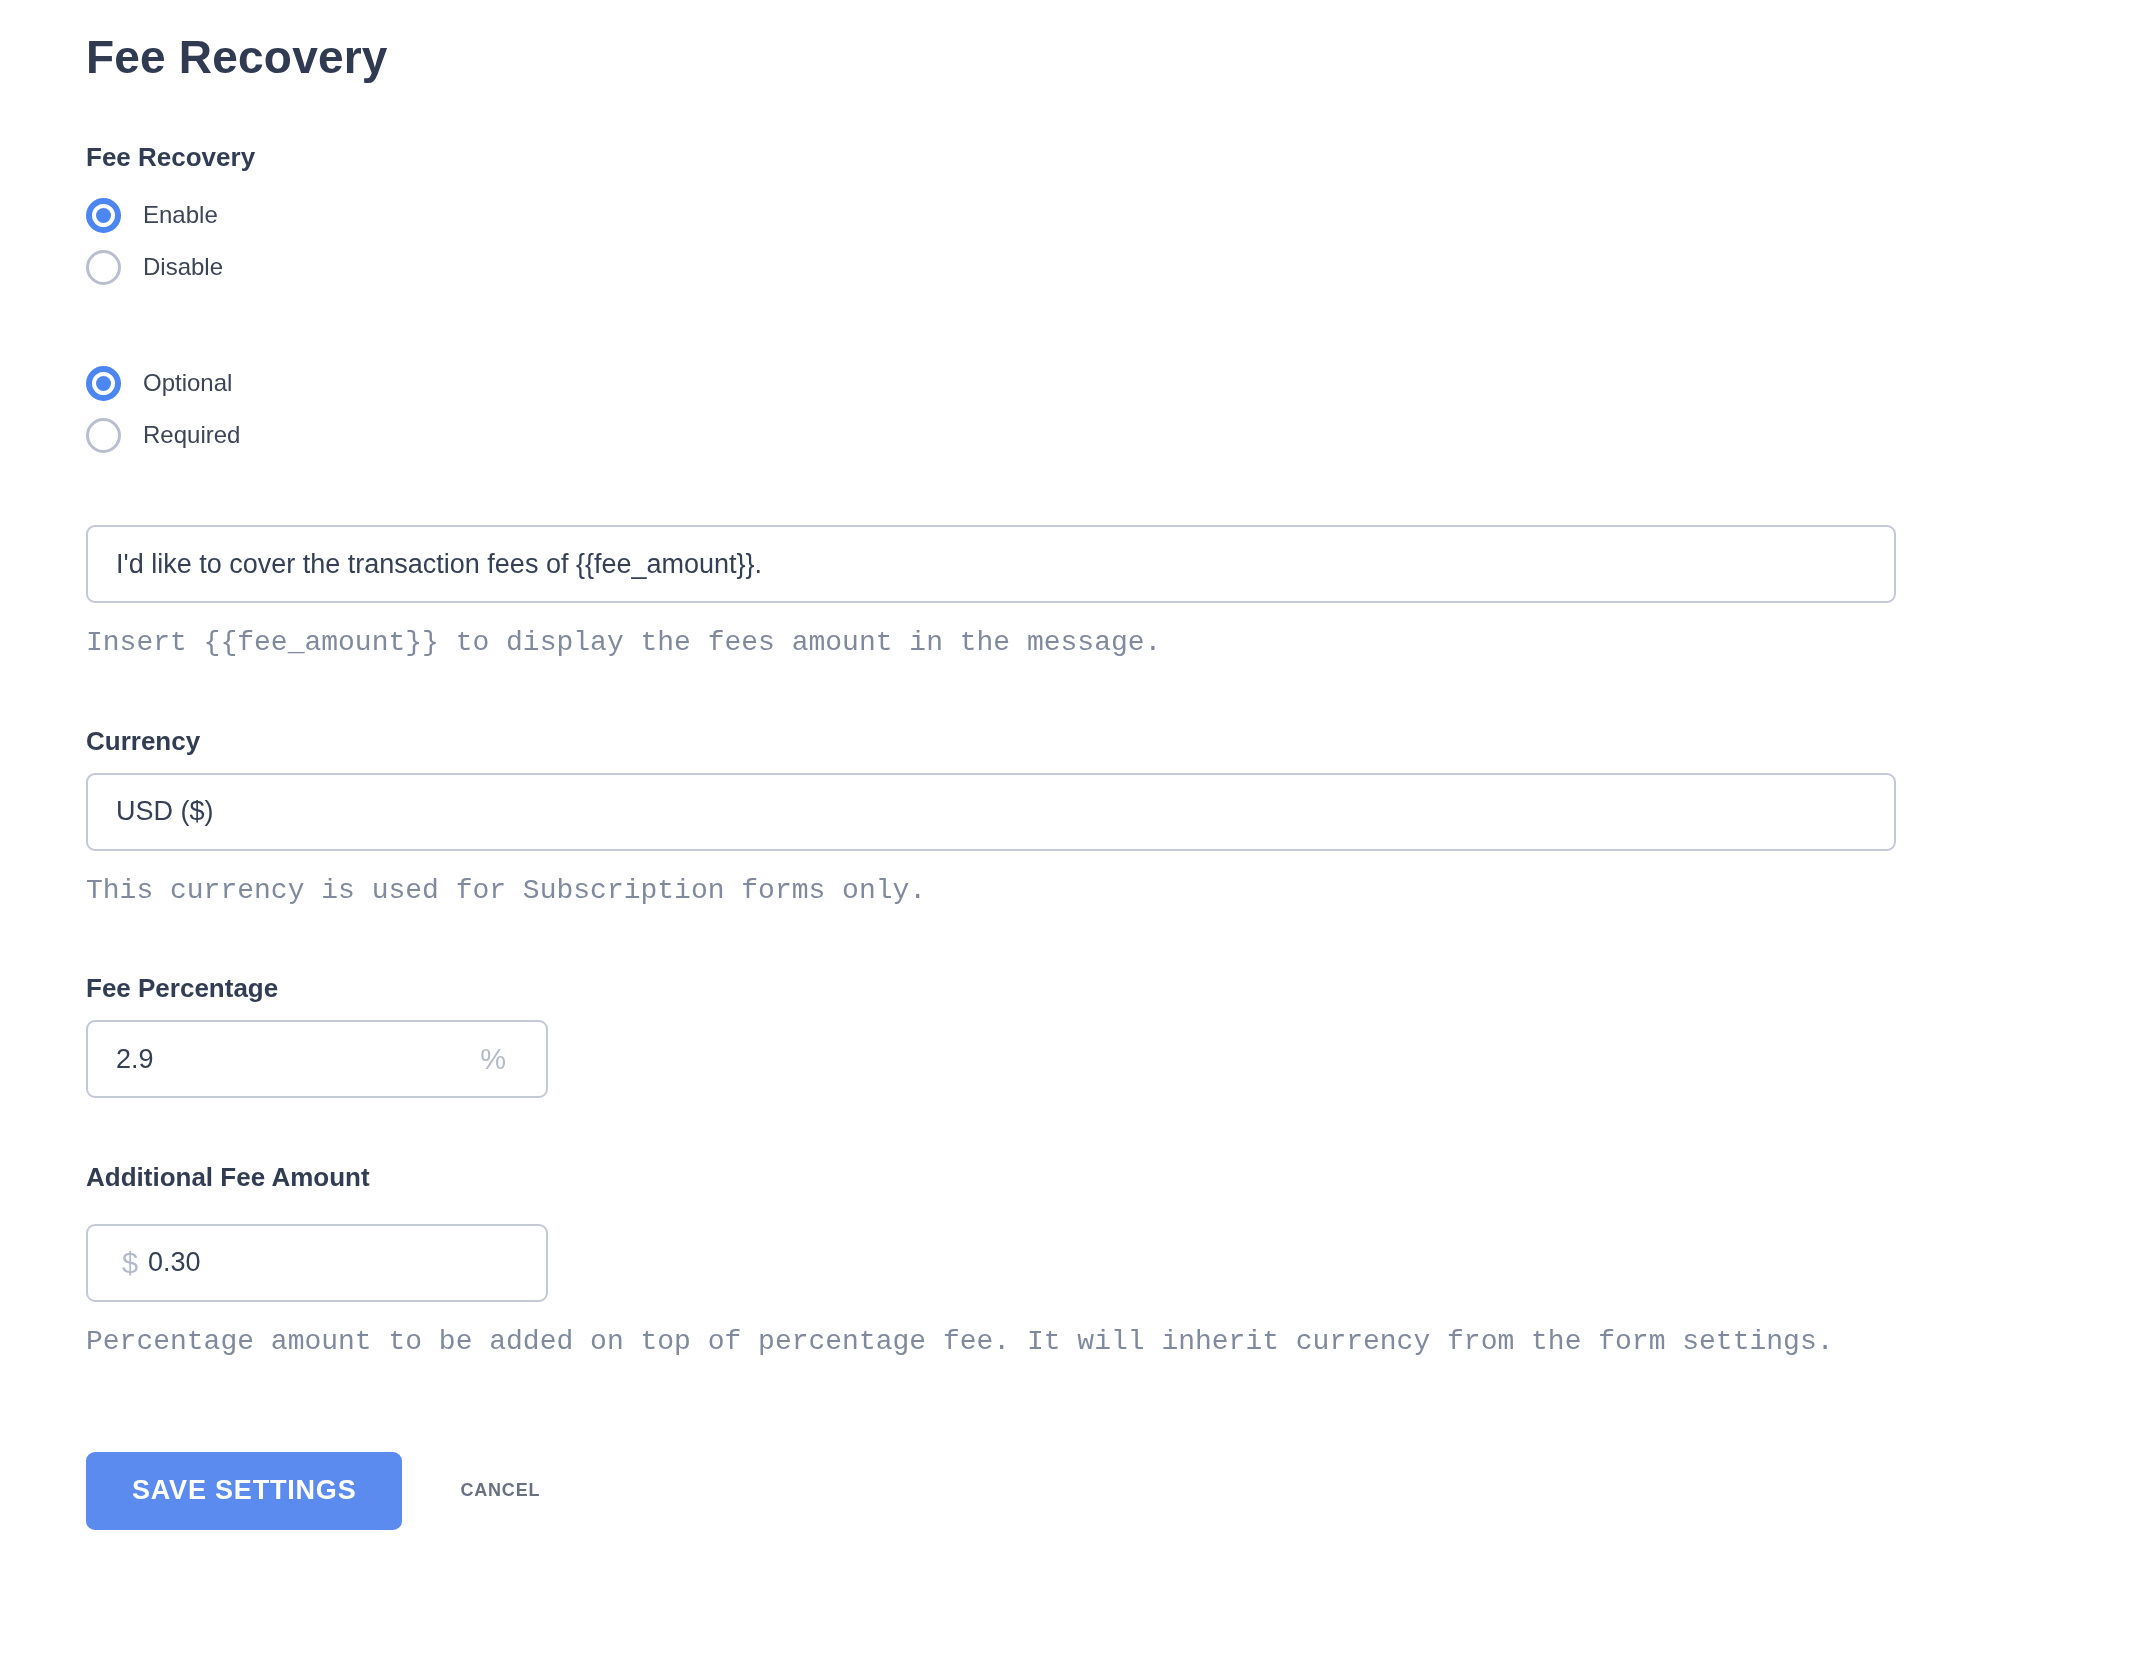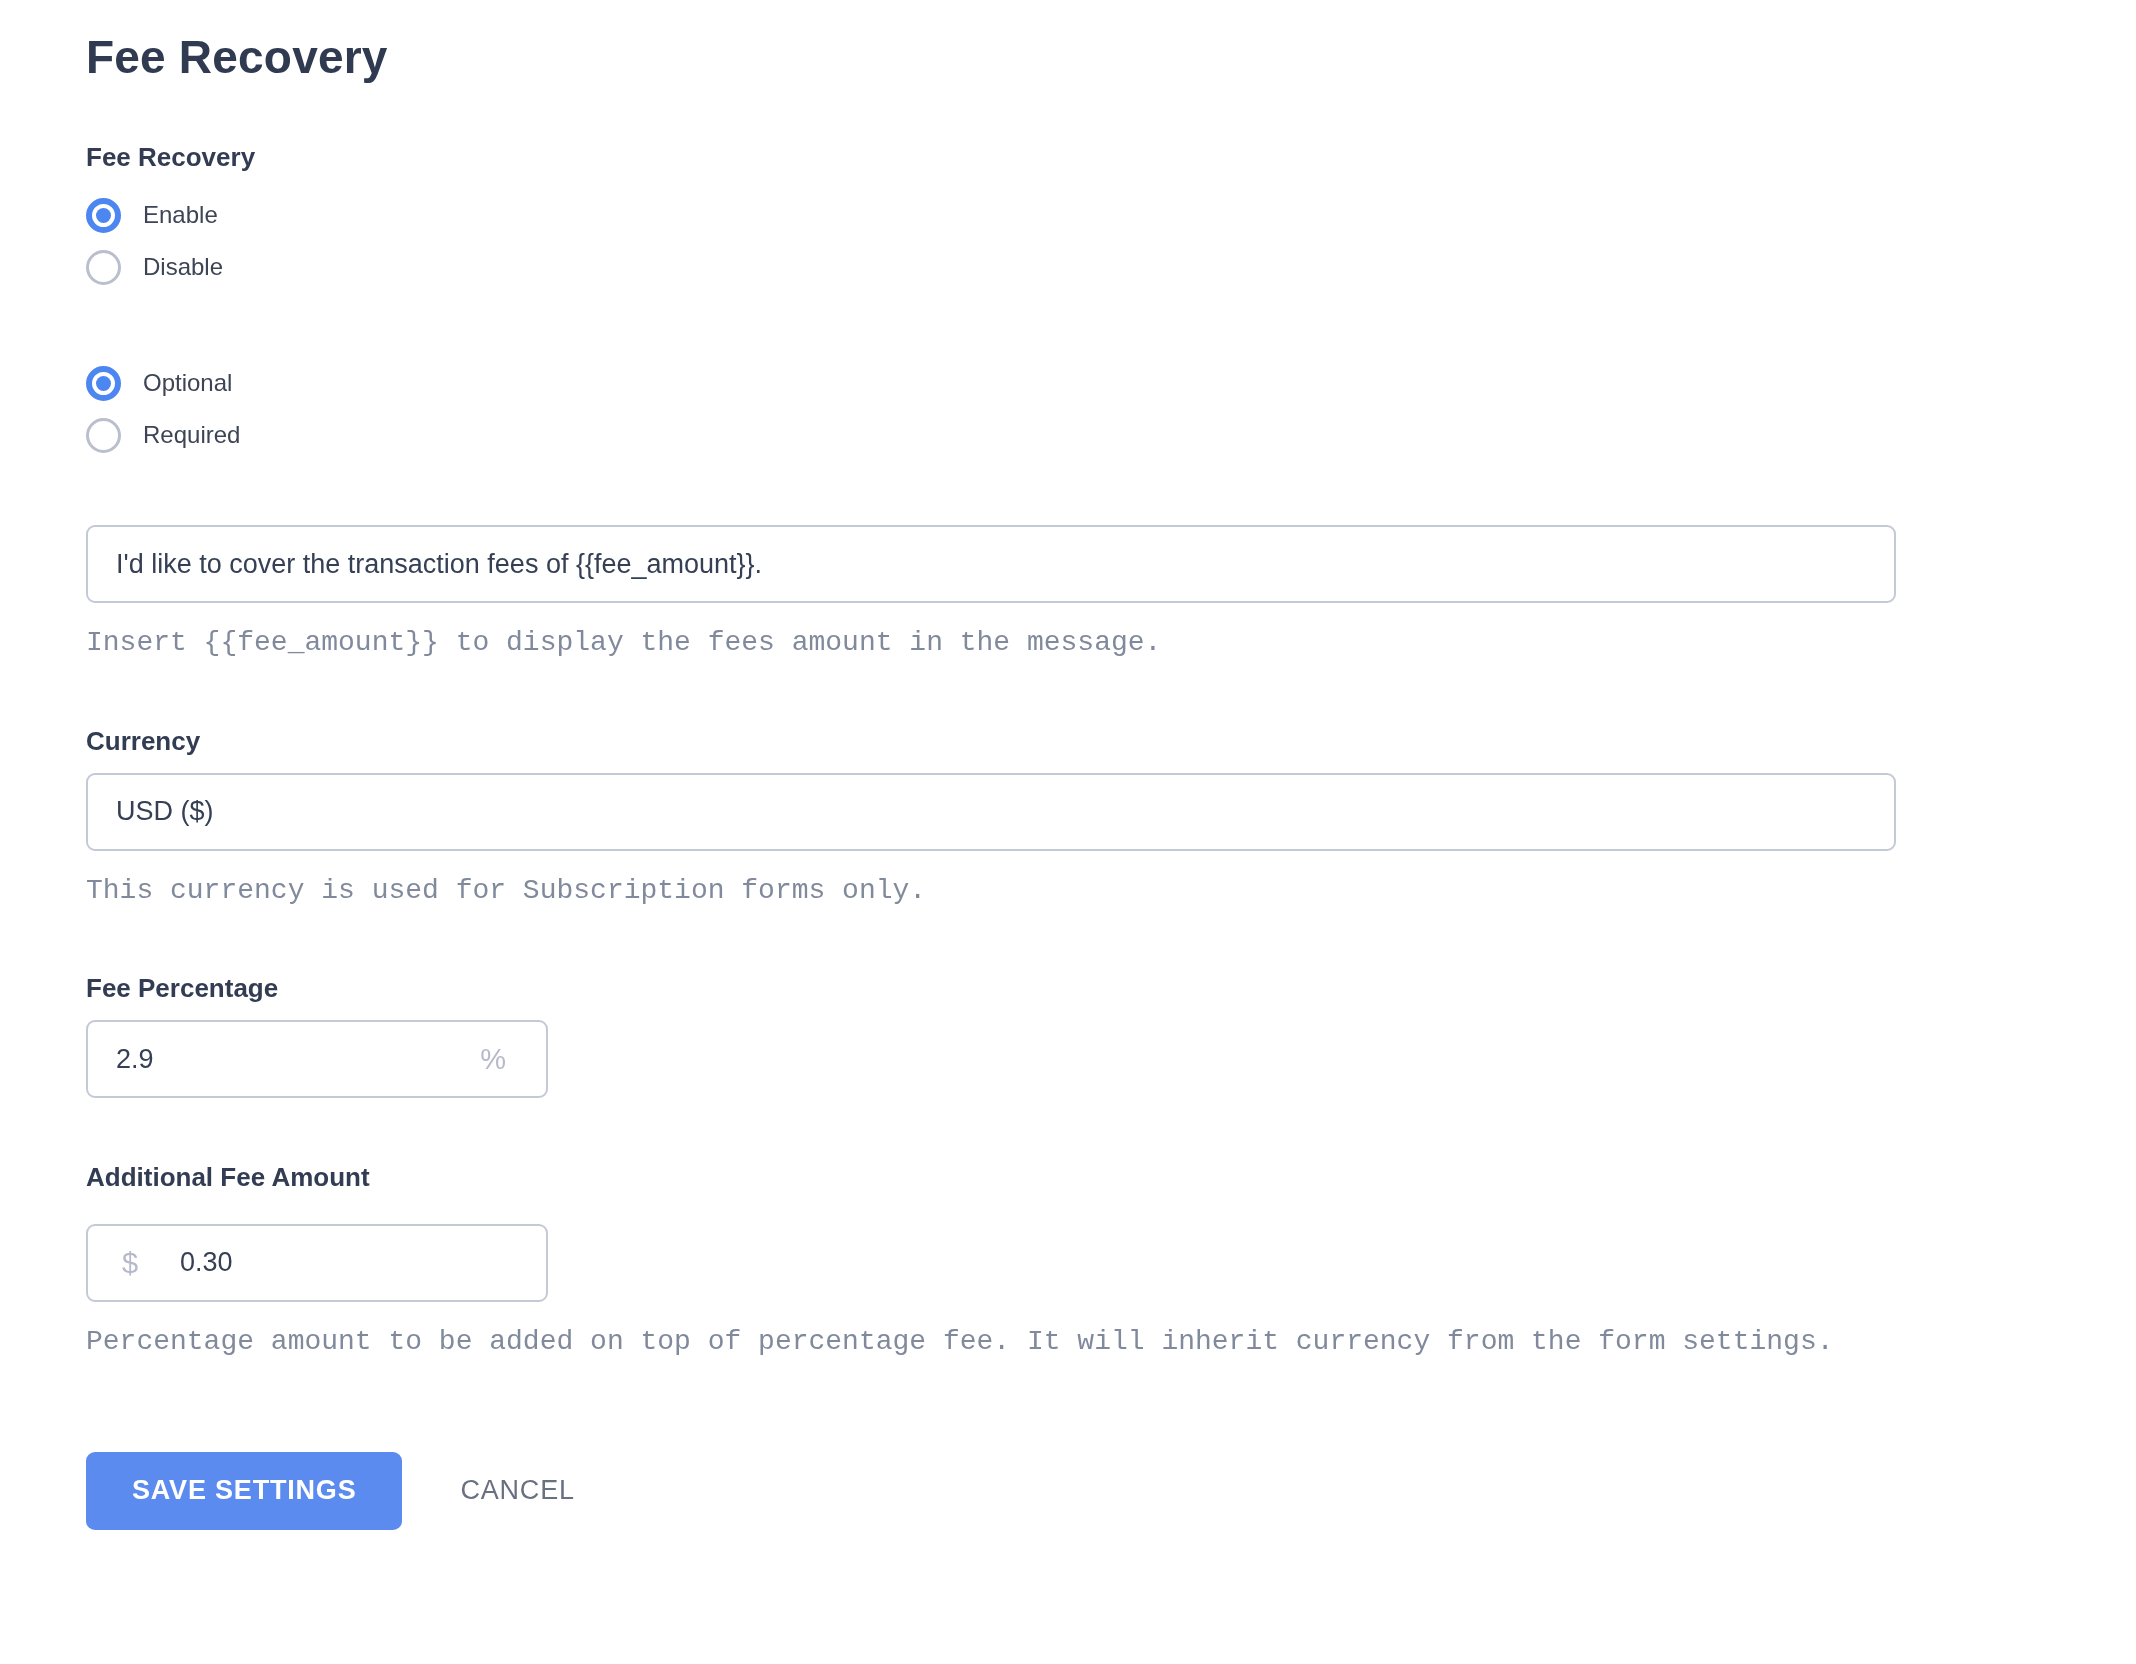--- a/index.html
+++ b/index.html
@@ -75,21 +75,21 @@
     border-radius: 9px;
     font-family: "Liberation Sans", sans-serif;
     font-size: 27px;
     color: #364055;
     padding: 0 28px;
     outline: none;
     background: #ffffff;
   }
   .text-input.full { width: 1810px; }
   .text-input.small { width: 462px; }
-  .text-input.has-prefix { padding-left: 92px; margin-top: 30px; }
+  .text-input.has-prefix { padding-left: 60px; margin-top: 30px; }
 
   .input-suffix {
     position: absolute;
     right: 42px;
     top: 50%;
     transform: translateY(-50%);
     font-size: 29px;
     color: #b4bac8;
     pointer-events: none;
   }
@@ -128,22 +128,22 @@
     font-size: 27px;
     font-weight: 700;
     letter-spacing: 0.8px;
     cursor: pointer;
   }
   .btn-link {
     background: none;
     border: none;
     margin-left: 58px;
     font-family: "Liberation Sans", sans-serif;
-    font-size: 27px;
-    font-weight: 400;
+    font-size: 18px;
+    font-weight: 700;
     letter-spacing: 0.8px;
     color: #697080;
     cursor: pointer;
   }
 </style>
 </head>
 <body>
 
 <div class="page">
 

